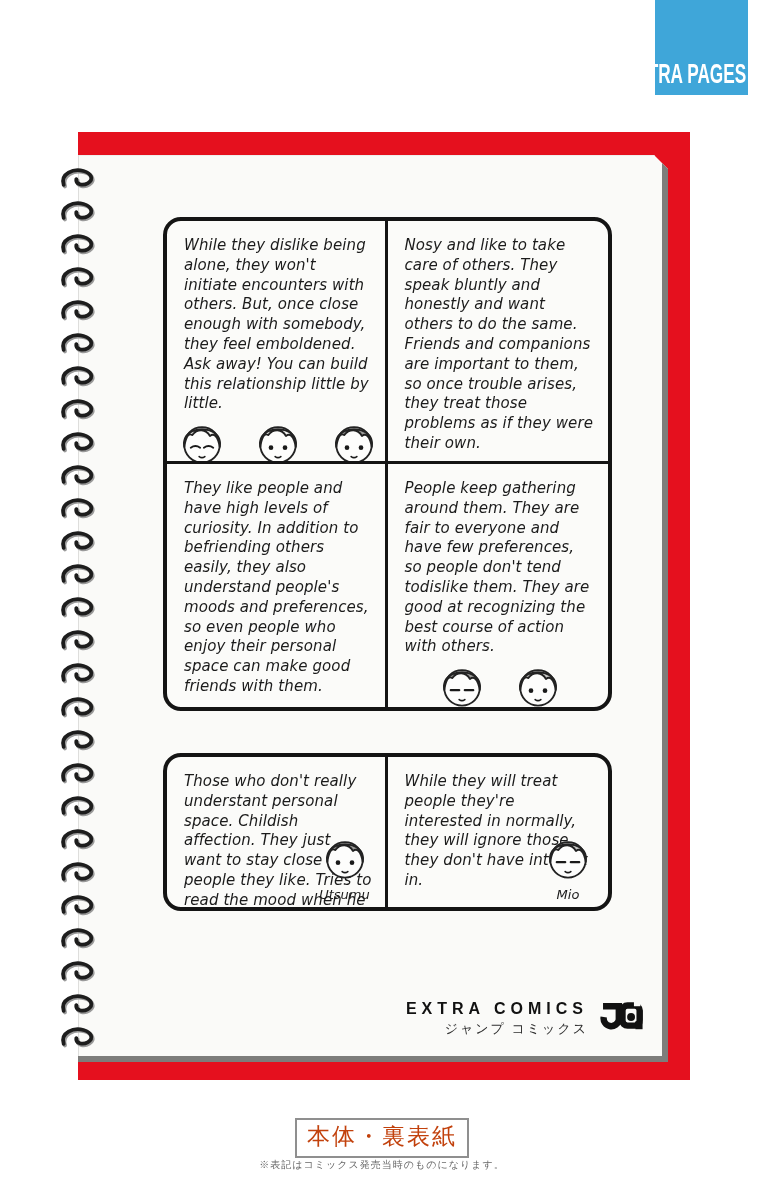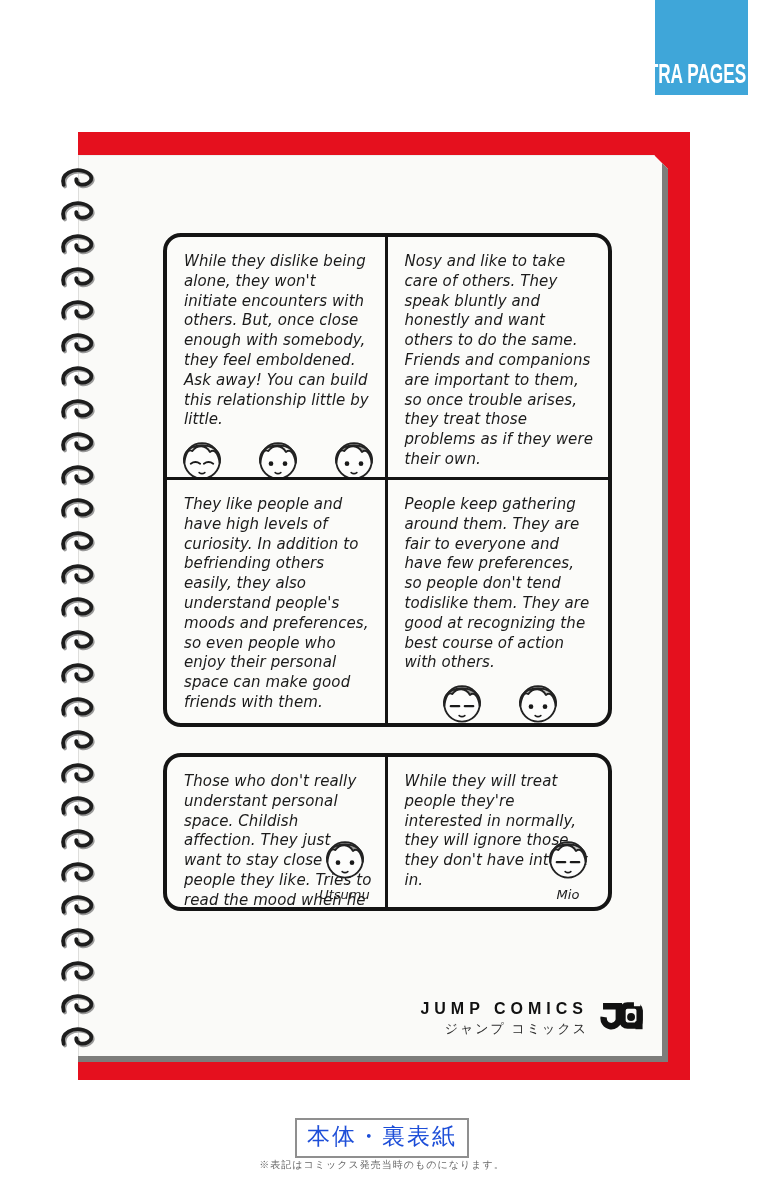--- a/index.html
+++ b/index.html
@@ -53,21 +53,21 @@
     z-index:5;pointer-events:none;
   }
   .ring{width:46px;height:27px;}
 
   
   .tableA,.tableB{
     position:absolute;left:85px;width:449px;
     border:4px solid #141414;border-radius:18px;background:#fbfbf9;
     display:grid;overflow:hidden;
   }
-  .tableA{top:78px;height:494px;grid-template-columns:1fr 1fr;grid-template-rows:1fr 1fr;}
+  .tableA{top:62px;height:494px;grid-template-columns:1fr 1fr;grid-template-rows:1fr 1fr;}
   .tableB{top:598px;height:158px;grid-template-columns:1fr 1fr;}
   .cell{padding:15px 12px 8px 17px;display:flex;flex-direction:column;overflow:hidden;}
   .tableA .cell:nth-child(1){border-right:3px solid #141414;border-bottom:3px solid #141414;}
   .tableA .cell:nth-child(2){border-bottom:3px solid #141414;}
   .tableA .cell:nth-child(3){border-right:3px solid #141414;}
   .tableB .cell:nth-child(1){border-right:3px solid #141414;}
   .tableB .cell{position:relative;}
 
   .handtext{
     margin:0;font-family:"DejaVu Sans",sans-serif;font-style:italic;
@@ -88,21 +88,21 @@
     display:flex;align-items:center;gap:10px;
   }
   .jc-text{text-align:right;}
   .jc-en{font-weight:bold;font-size:16px;letter-spacing:5px;color:#111;white-space:nowrap;}
   .jc-jp{font-size:13px;letter-spacing:2px;color:#2e2e2e;margin-top:2px;white-space:nowrap;}
 
   
   .footer{position:absolute;left:0;top:1118px;width:764px;text-align:center;}
   .footer-box{
     display:inline-block;border:2px solid #8f8f8f;background:#fff;
-    padding:1px 10px 4px;font-size:23px;color:#1d4ed8;letter-spacing:2px;
+    padding:1px 10px 4px;font-size:23px;color:#c2410c;letter-spacing:2px;
   }
   .footer-note{font-size:10px;color:#696969;letter-spacing:1px;}
 </style>
 </head>
 <body>
 
 <div class="banner">
   <span>EXTRA PAGES</span>
 </div>
 
@@ -259,21 +259,21 @@
                 <path d="M25 45.5 Q28 47.8 31 45.5" fill="none" stroke="#1a1a1a" stroke-width="1.8" stroke-linecap="round"></path>
               </svg>
               <figcaption>Mio</figcaption>
             </figure>
           </div>
       </div>
     </div>
 
     <div class="publisher">
       <div class="jc-text">
-        <div class="jc-en">JUMP COMICS</div>
+        <div class="jc-en">EXTRA COMICS</div>
         <div class="jc-jp">ジャンプ コミックス</div>
       </div>
       <span>
         <svg width="46" height="38" viewBox="0 0 64 48" aria-hidden="true">
           <path d="M7 9 H29 V28 A10.5 10.5 0 1 1 8 24" fill="none" stroke="#111" stroke-width="9" stroke-linejoin="miter"></path>
           <rect x="34" y="8" width="24" height="28" rx="7" fill="none" stroke="#111" stroke-width="9"></rect>
           <circle cx="46" cy="24" r="5.5" fill="#111"></circle>
           <rect x="52" y="30" width="10" height="11" fill="#111"></rect>
           <rect x="50" y="2" width="9" height="7" fill="#fafaf8"></rect>
         </svg>

